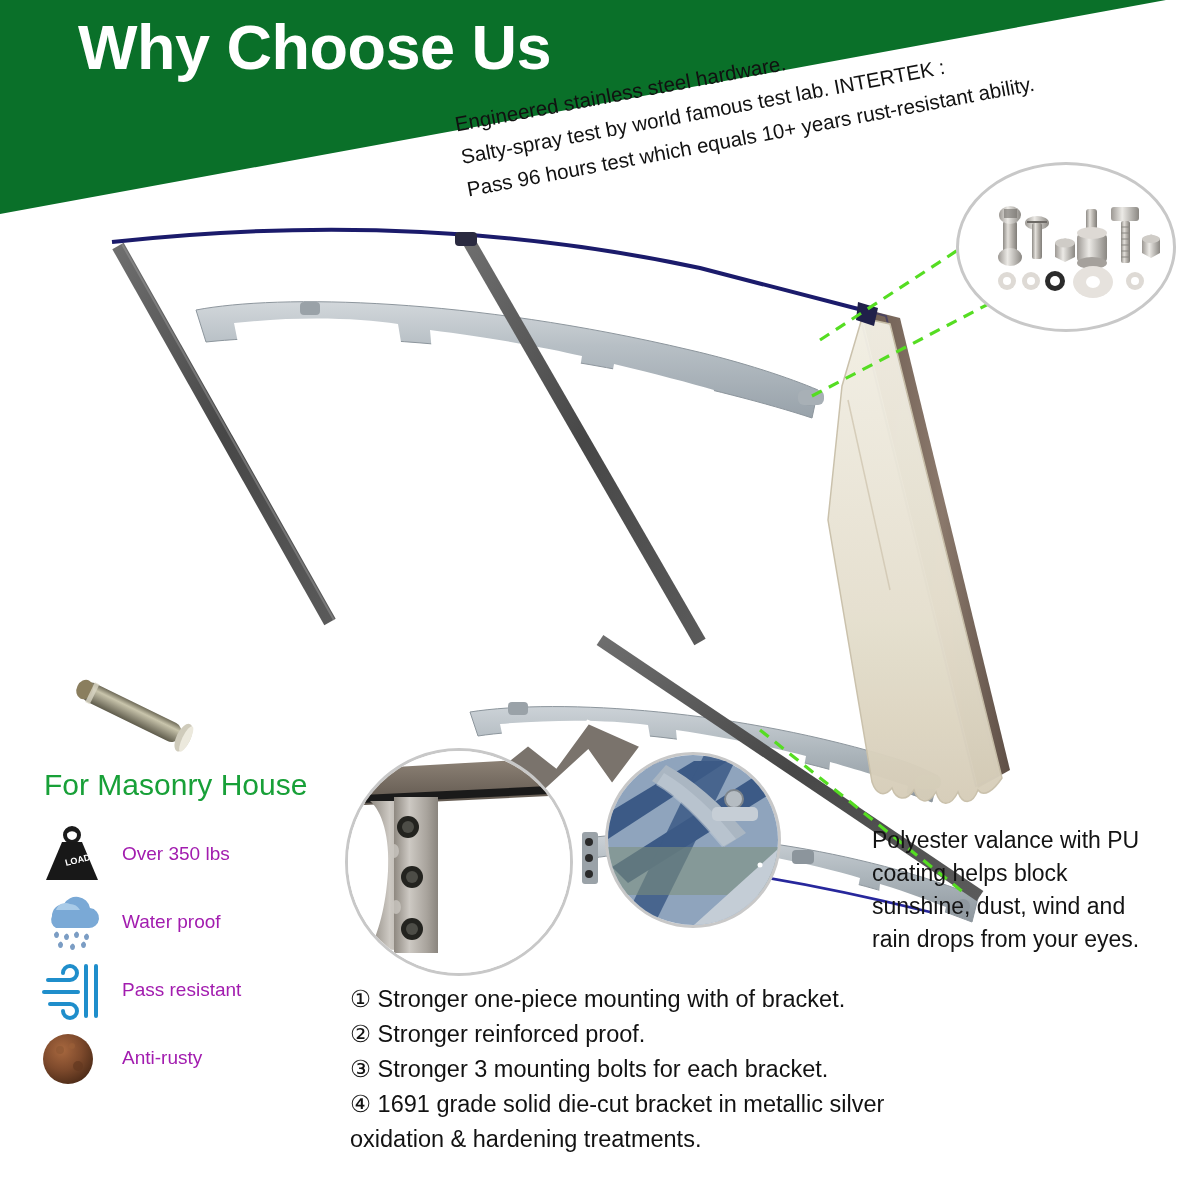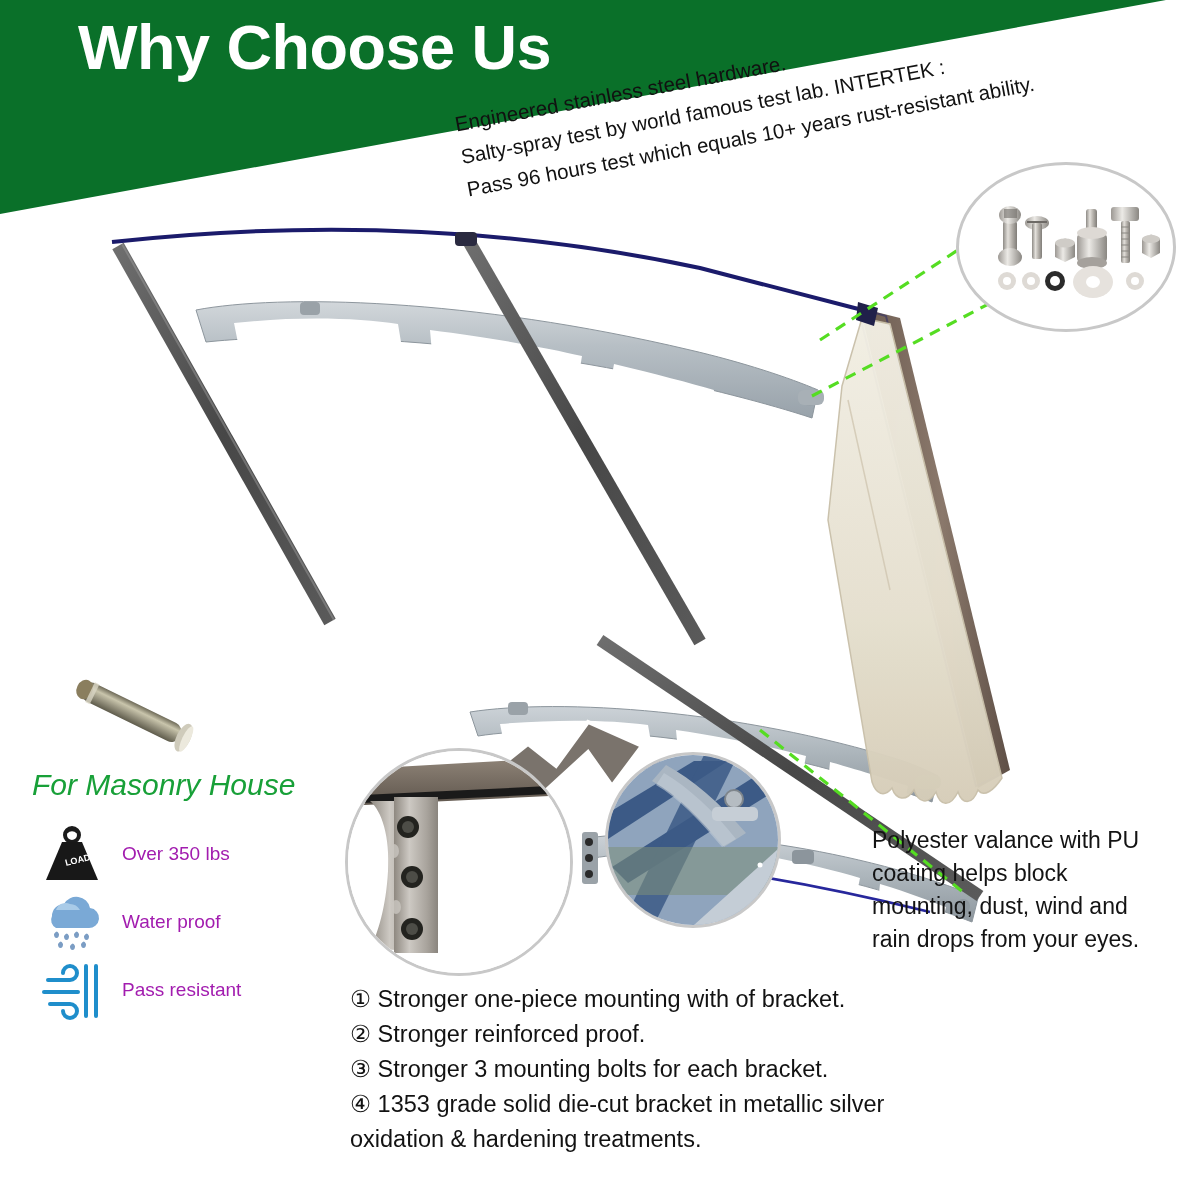--- a/index.html
+++ b/index.html
@@ -55,25 +55,24 @@
   #hardware-inset{left:956px;top:162px;width:214px;height:164px;border-radius:50%;}
 
   #bracket-inset{left:345px;top:748px;width:222px;height:222px;}
   #valance-inset{left:605px;top:752px;width:170px;height:170px;}
 
   
   .anchor-bolt{position:absolute;left:55px;top:672px;width:160px;height:85px;}
 
   
   .masonry-title{
-    position:absolute;left:32px;top:768px;
+    position:absolute;left:44px;top:768px;
     color:#18a038;
     font-size:30px;
     white-space:nowrap;
-    font-style:italic;
   }
 
   
   .feature-list{position:absolute;left:36px;top:820px;width:310px;}
   .feature-row{
     display:flex;align-items:center;
     height:68px;
     gap:14px;
   }
   .feature-icon{width:72px;height:64px;flex:0 0 72px;position:relative;}
@@ -440,31 +439,49 @@
           </g>
           <g stroke="#1f8ecb" stroke-width="4" stroke-linecap="round">
             <line x1="50" y1="8" x2="50" y2="58"></line>
             <line x1="60" y1="8" x2="60" y2="58"></line>
           </g>
         </svg>
       </div>
       <div class="feature-label">Pass resistant</div>
     </div>
 
+    <div class="feature-row">
+      <div class="feature-icon">
+        <svg viewBox="0 0 72 64" width="72" height="64">
+          <defs>
+            <radialGradient id="gRust" cx="38%" cy="32%" r="72%">
+              <stop offset="0%" stop-color="#a8683f"></stop>
+              <stop offset="55%" stop-color="#7e4a2c"></stop>
+              <stop offset="100%" stop-color="#4e2c18"></stop>
+            </radialGradient>
+          </defs>
+          <circle cx="32" cy="33" r="25" fill="url(#gRust)"></circle>
+          <circle cx="24" cy="24" r="4" fill="#8d5733" opacity=".7"></circle>
+          <circle cx="42" cy="40" r="5" fill="#63381f" opacity=".7"></circle>
+          <circle cx="36" cy="20" r="3" fill="#9c6038" opacity=".6"></circle>
+        </svg>
+      </div>
+      <div class="feature-label">Anti-rusty</div>
+    </div>
 
   </div>
 
   <div class="valance-text">
     <div>Polyester valance with PU</div>
     <div>coating  helps block</div>
-    <div>mounting, dust, wind and</div>
+    <div>sunshine, dust, wind and</div>
     <div>rain drops from your eyes.</div>
   </div>
 
   <div class="numbered-list">
     <div>① Stronger one-piece mounting with of bracket.</div>
     <div>② Stronger reinforced proof.</div>
     <div>③ Stronger 3 mounting bolts for each bracket.</div>
-    <div>④ 1353 grade solid die-cut bracket in metallic silver</div>
+    <div>④ 1691 grade solid die-cut bracket in metallic silver</div>
     <div>oxidation &amp; hardening treatments.</div>
   </div>
 
 </div>
 
 </body></html>

